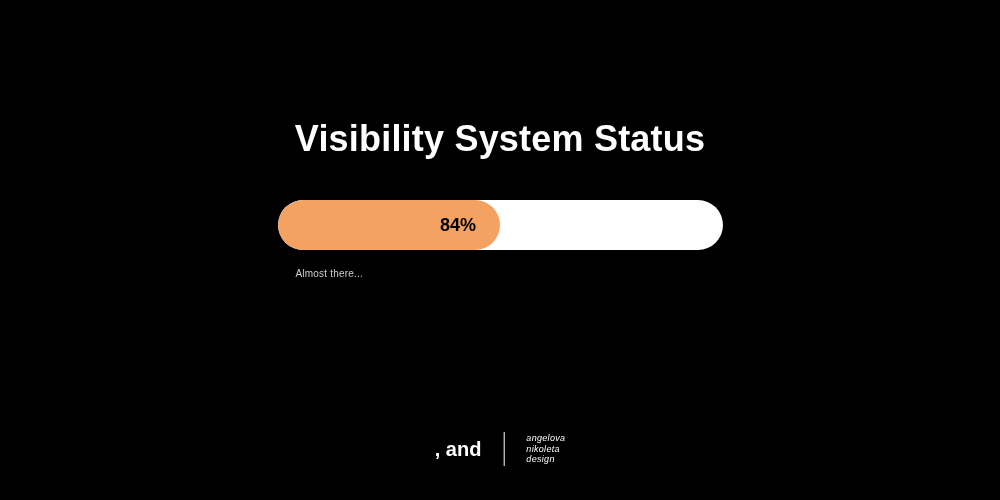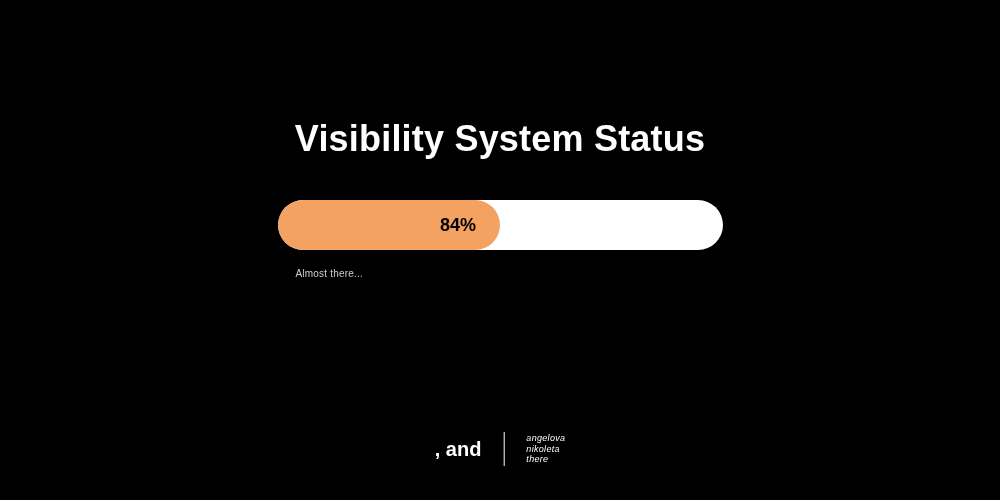--- a/index.html
+++ b/index.html
@@ -97,15 +97,15 @@
 </div>
 
 <div class="status-text">Almost there...</div>
 
 <div class="brand">
   <span class="brand-left">, and</span>
   <div class="brand-divider"></div>
   <div class="brand-right">
     <span>angelova</span>
     <span>nikoleta</span>
-    <span>there</span>
+    <span>design</span>
   </div>
 </div>
 
 </body></html>

